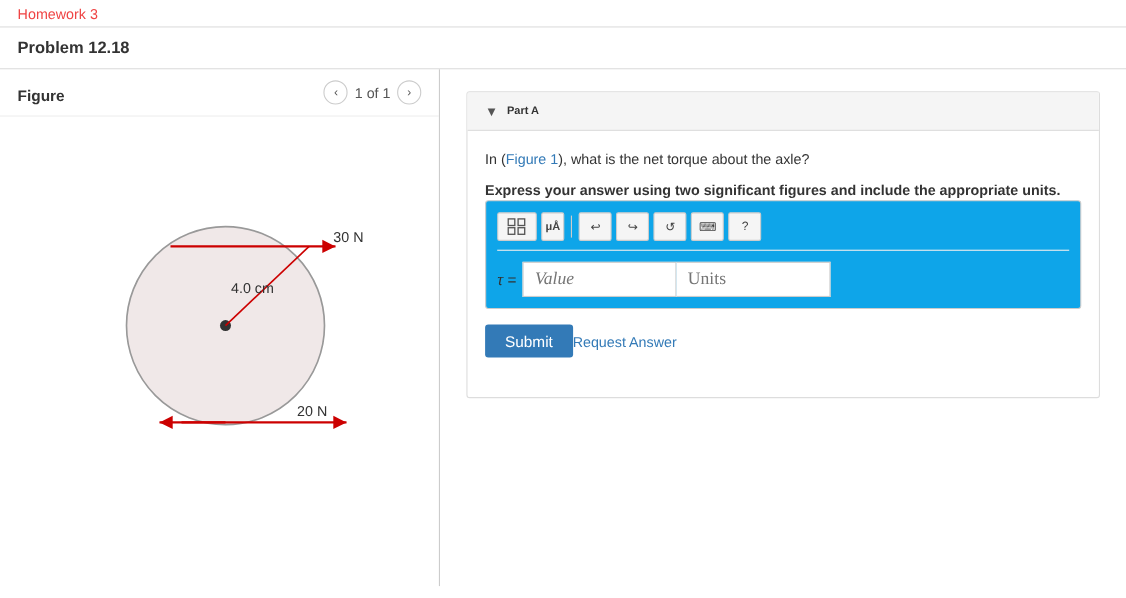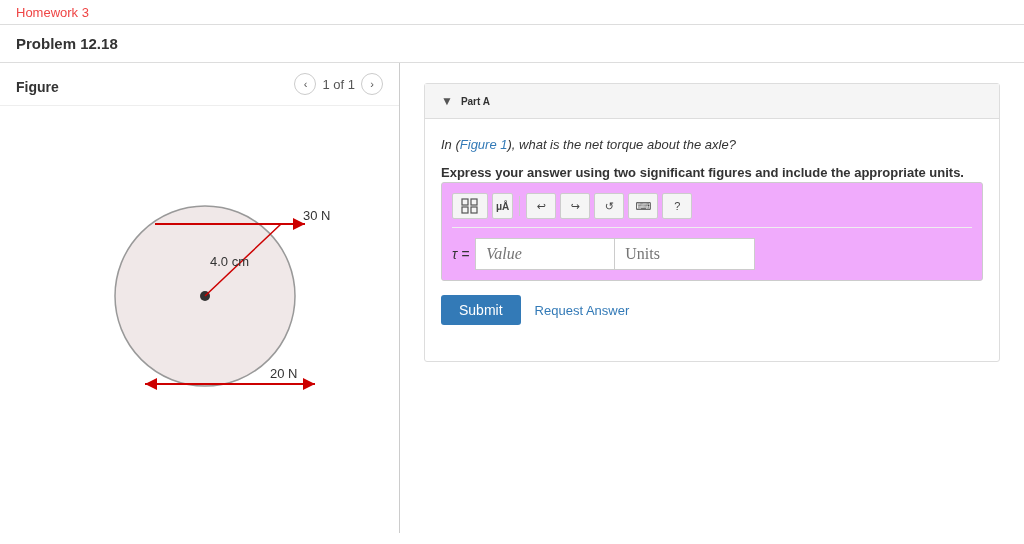--- a/index.html
+++ b/index.html
@@ -98,37 +98,36 @@
       font-weight: bold;
       font-size: 10px;
     }
     .part-body {
       padding: 16px;
     }
     .question-text {
       font-size: 13px;
       margin-bottom: 8px;
       line-height: 1.5;
-      font-style: italic;
     }
     .question-text a {
       color: #337ab7;
       text-decoration: none;
     }
     .instruction-text {
       font-size: 13px;
       font-weight: bold;
       line-height: 1.5;
     }
     .answer-box {
       border: 1px solid #ccc;
       border-radius: 3px;
       padding: 10px;
       margin-bottom: 14px;
-      background: #f0abfc;
+      background: #0ea5e9;
     }
     .toolbar {
       display: flex;
       align-items: center;
       gap: 4px;
       margin-bottom: 10px;
       padding-bottom: 8px;
       border-bottom: 1px solid #eee;
     }
     .toolbar-btn {
@@ -186,21 +185,20 @@
       padding: 6px 10px;
       font-size: 16px;
       color: #aaa;
       width: 140px;
       outline: none;
       font-family: Georgia, serif;
     }
     .action-row {
       display: flex;
       align-items: center;
-      gap: 14px;
       margin-bottom: 20px;
     }
     .submit-btn {
       background: #337ab7;
       color: #fff;
       border: none;
       padding: 7px 18px;
       border-radius: 3px;
       cursor: pointer;
       font-size: 14px;

